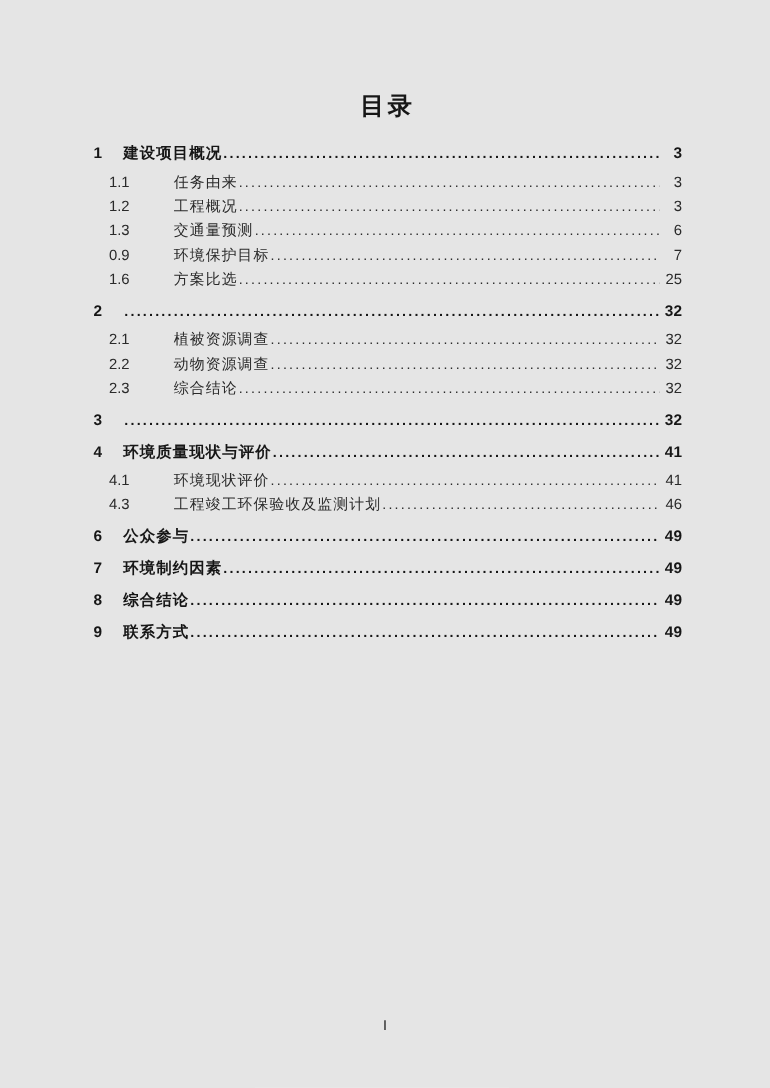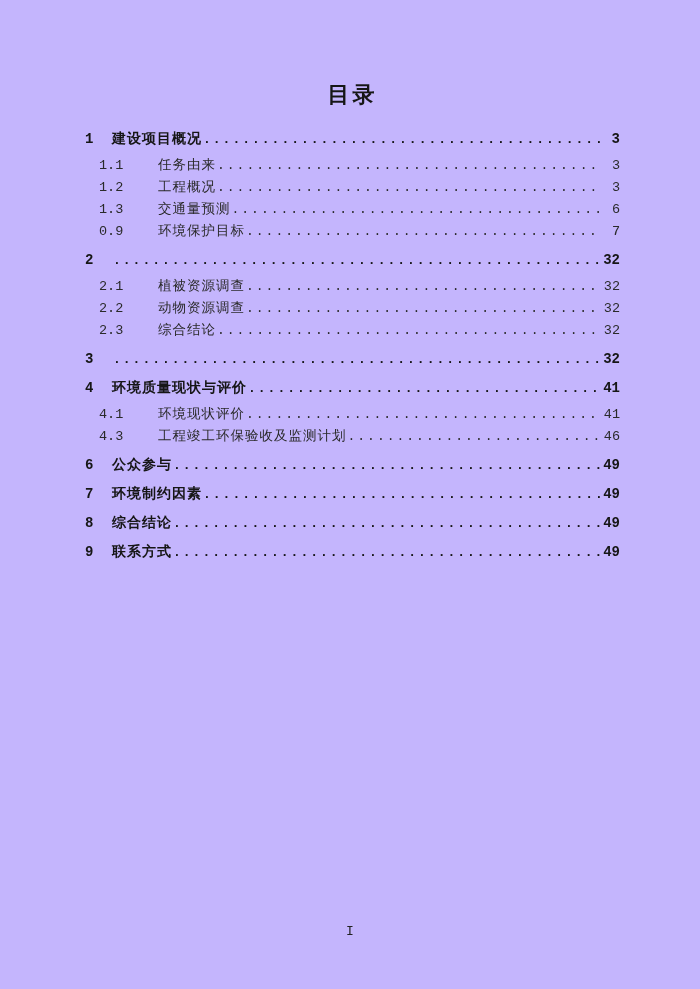--- a/index.html
+++ b/index.html
@@ -5,23 +5,23 @@
   html, body {
     margin: 0;
     padding: 0;
     background: #ffffff;
   }
   .page {
     position: relative;
     width: 700px;
     height: 989px;
     margin: 0 auto;
-    background: #c4b5fd;
+    background: #e5e5e5;
     color: #1c1c1c;
-    font-family: Liberation Mono, monospace;
+    font-family: Liberation Sans, sans-serif;
     overflow: hidden;
   }
   .content {
     position: absolute;
     left: 85px;
     right: 80px;
     top: 82px;
   }
   .doc-title {
     text-align: center;
@@ -122,20 +122,26 @@
           <span class="label">交通量预测</span>
           <span class="leader"></span>
           <span class="pageno">6</span>
         </div>
         <div class="row lvl2">
           <span class="num">0.9</span>
           <span class="label">环境保护目标</span>
           <span class="leader"></span>
           <span class="pageno">7</span>
         </div>
+        <div class="row lvl2">
+          <span class="num">1.6</span>
+          <span class="label">方案比选</span>
+          <span class="leader"></span>
+          <span class="pageno">25</span>
+        </div>
         <div class="row lvl1">
           <span class="num">2</span>
           <span class="leader"></span>
           <span class="pageno">32</span>
         </div>
         <div class="row lvl2">
           <span class="num">2.1</span>
           <span class="label">植被资源调查</span>
           <span class="leader"></span>
           <span class="pageno">32</span>

